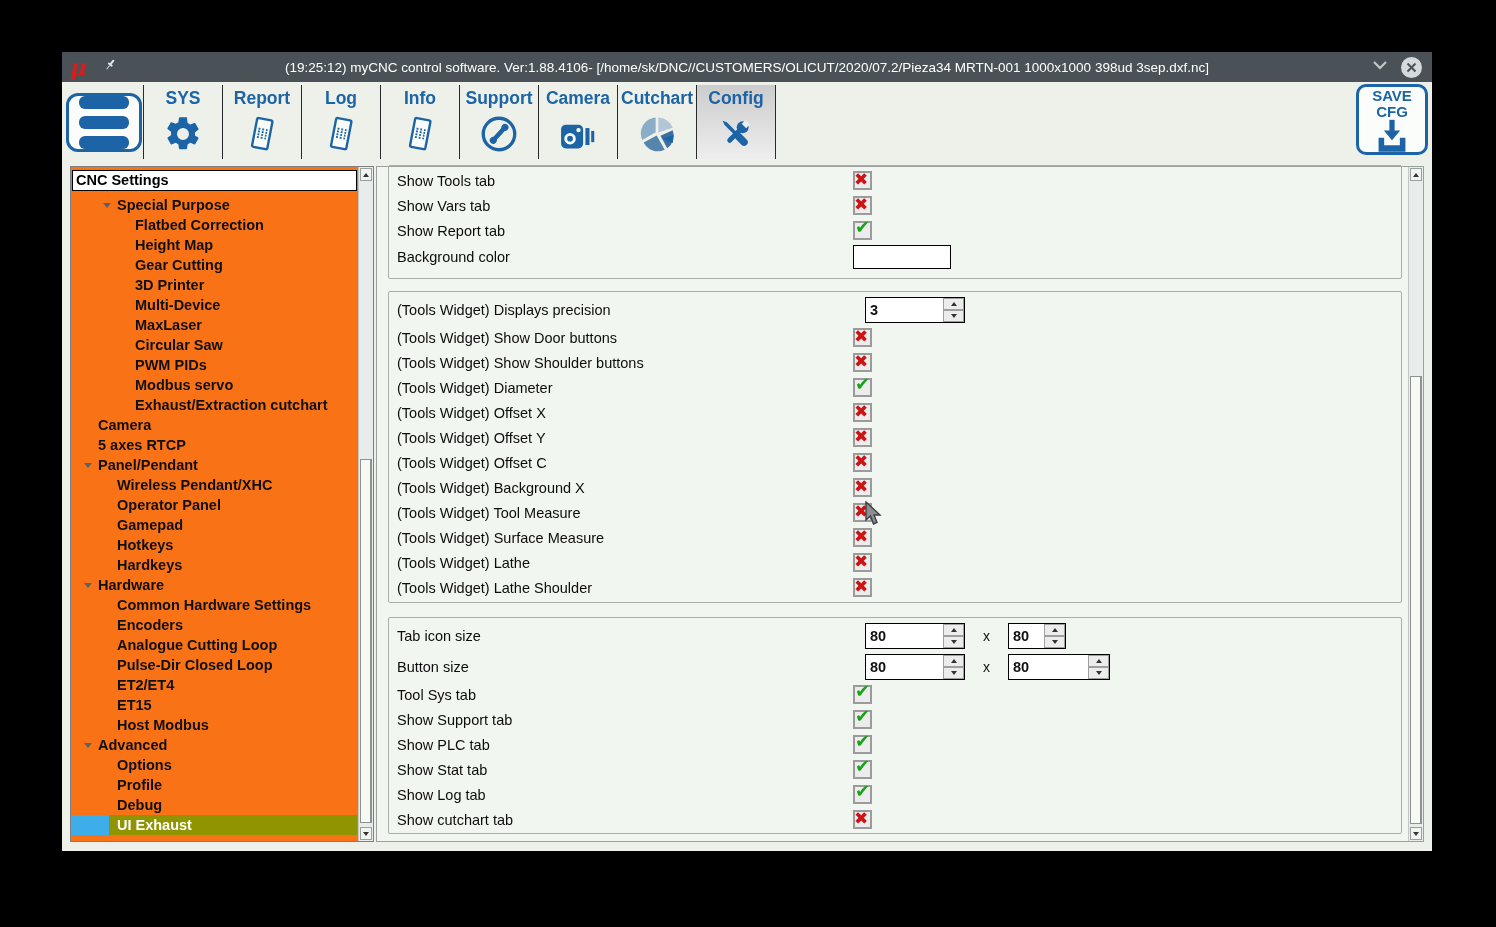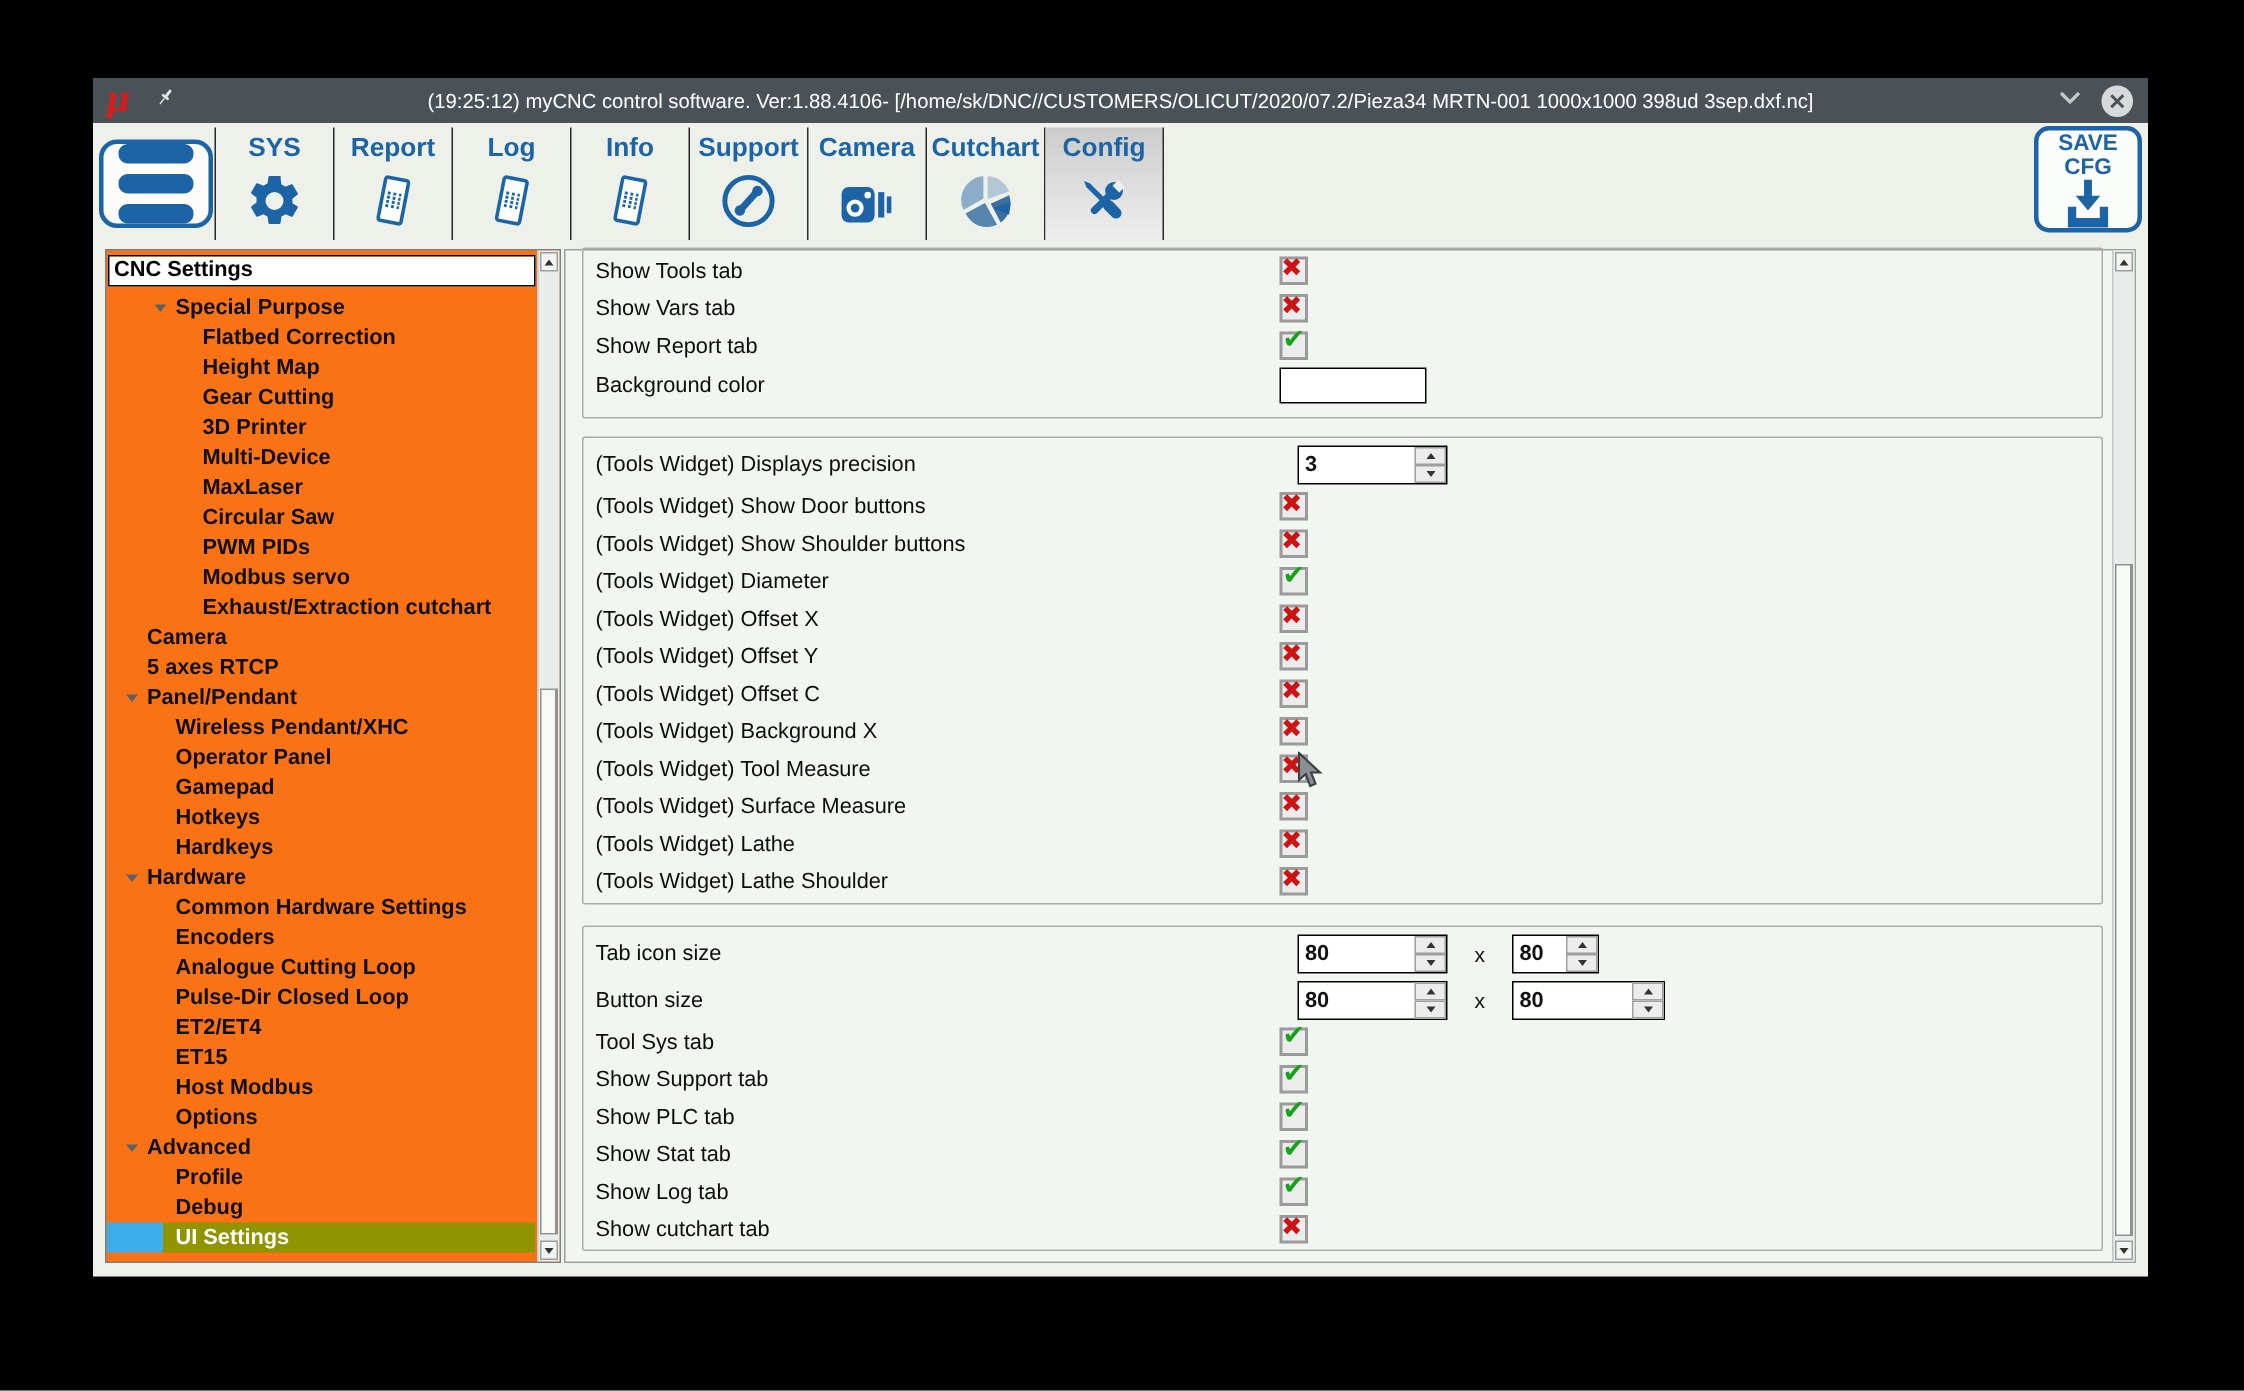--- a/index.html
+++ b/index.html
@@ -293,25 +293,25 @@
         <div class="tree-item lvl1"><span>Hotkeys</span></div>
         <div class="tree-item lvl1"><span>Hardkeys</span></div>
         <div class="tree-item lvl0"><span class="arrow"></span><span>Hardware</span></div>
         <div class="tree-item lvl1"><span>Common Hardware Settings</span></div>
         <div class="tree-item lvl1"><span>Encoders</span></div>
         <div class="tree-item lvl1"><span>Analogue Cutting Loop</span></div>
         <div class="tree-item lvl1"><span>Pulse-Dir Closed Loop</span></div>
         <div class="tree-item lvl1"><span>ET2/ET4</span></div>
         <div class="tree-item lvl1"><span>ET15</span></div>
         <div class="tree-item lvl1"><span>Host Modbus</span></div>
+        <div class="tree-item lvl0"><span class="arrow"></span><span>Advanced</span></div>
         <div class="tree-item lvl1"><span>Options</span></div>
-        <div class="tree-item lvl0"><span class="arrow"></span><span>Advanced</span></div>
         <div class="tree-item lvl1"><span>Profile</span></div>
         <div class="tree-item lvl1"><span>Debug</span></div>
-        <div class="tree-item lvl1 selected"><span>UI Settings</span></div>
+        <div class="tree-item lvl1 selected"><span>UI Exhaust</span></div>
       </div>
     <div class="vscroll right0">
       <div class="sb-btn up">
           <span class="tri-up"></span>
         </div>
       <div class="sb-thumb" style="top:292px; height:364px;"></div>
       <div class="sb-btn down">
           <span class="tri-dn"></span>
         </div>
     </div>

